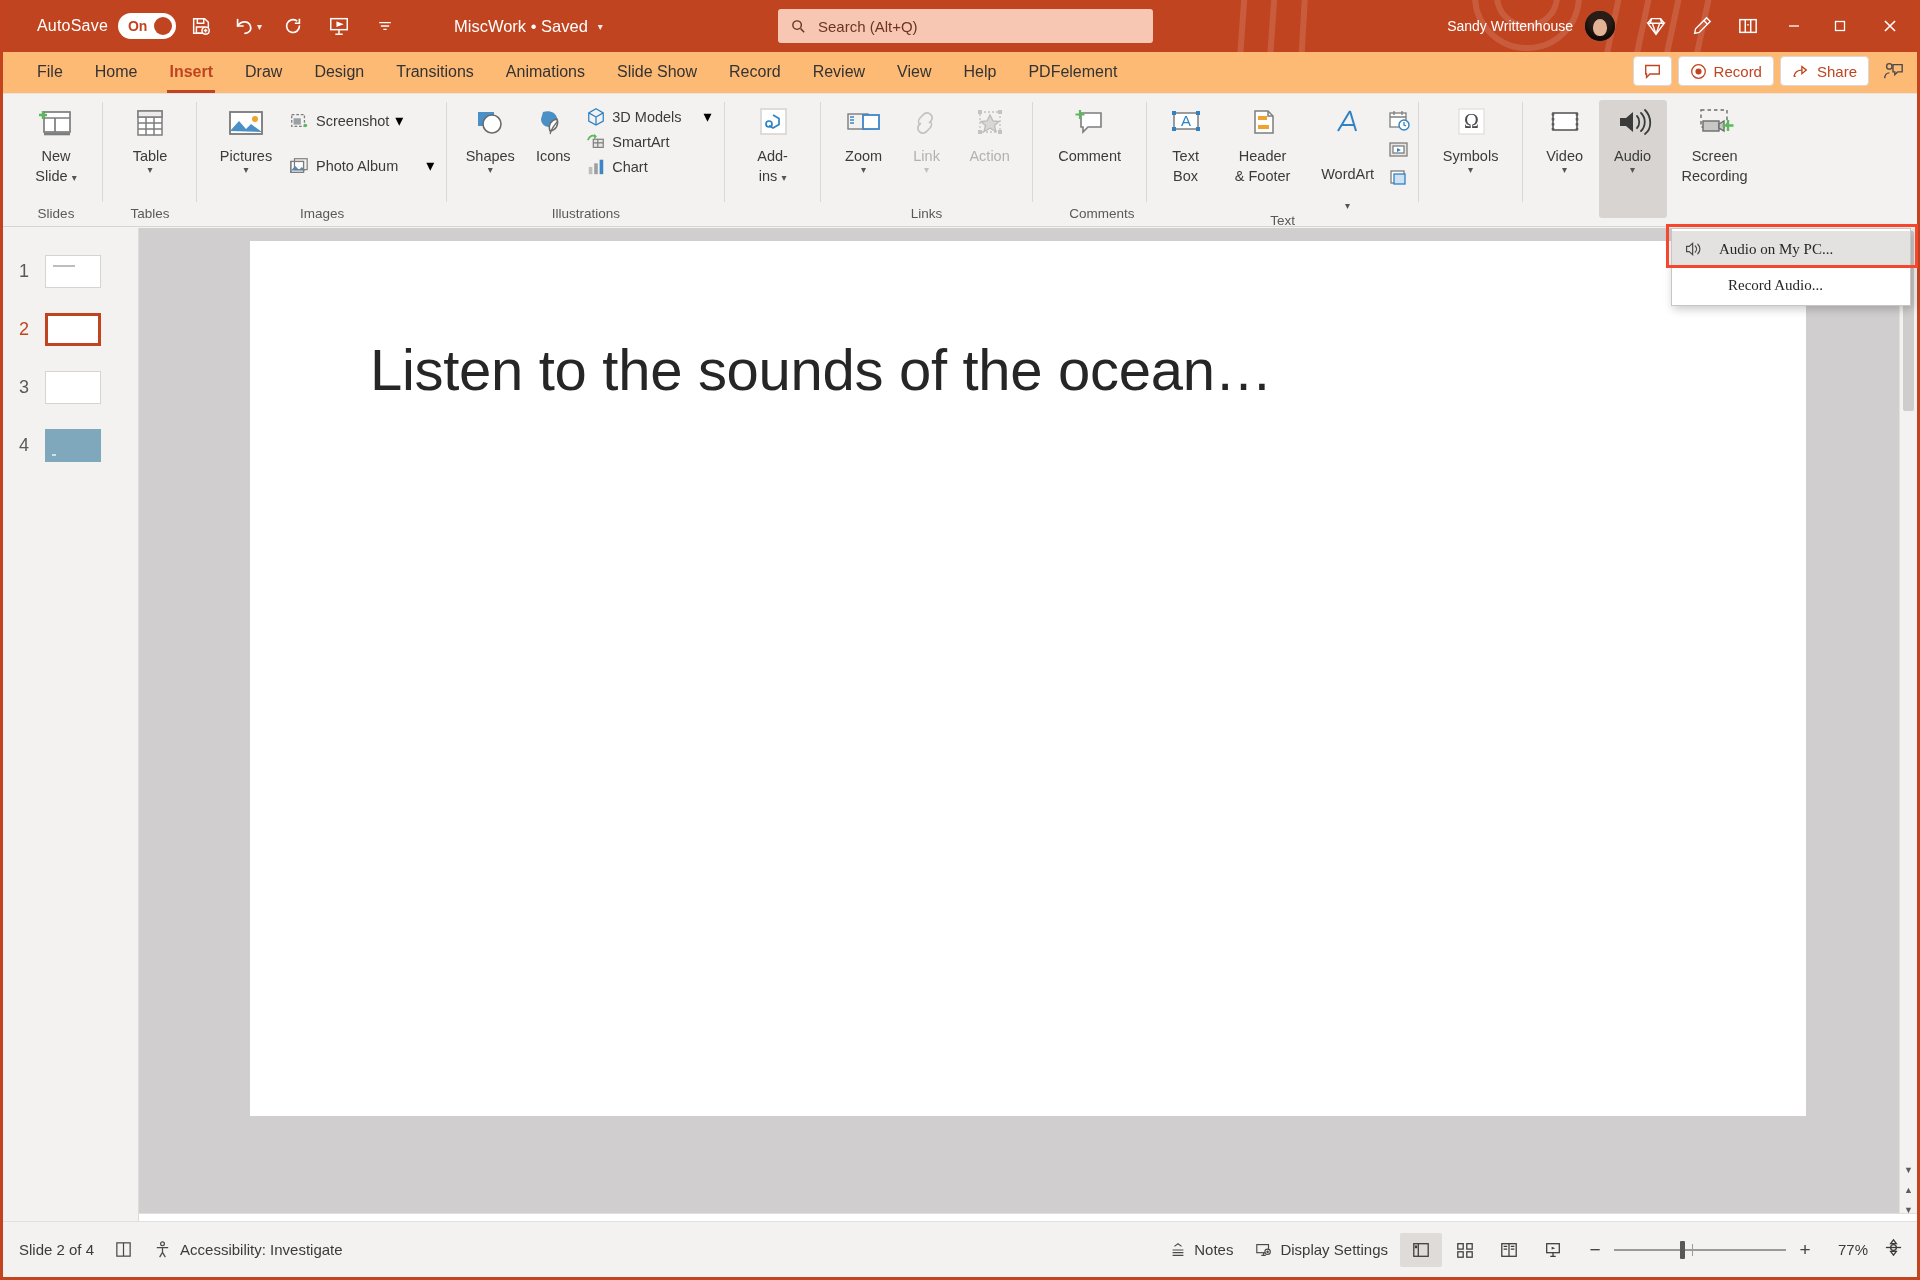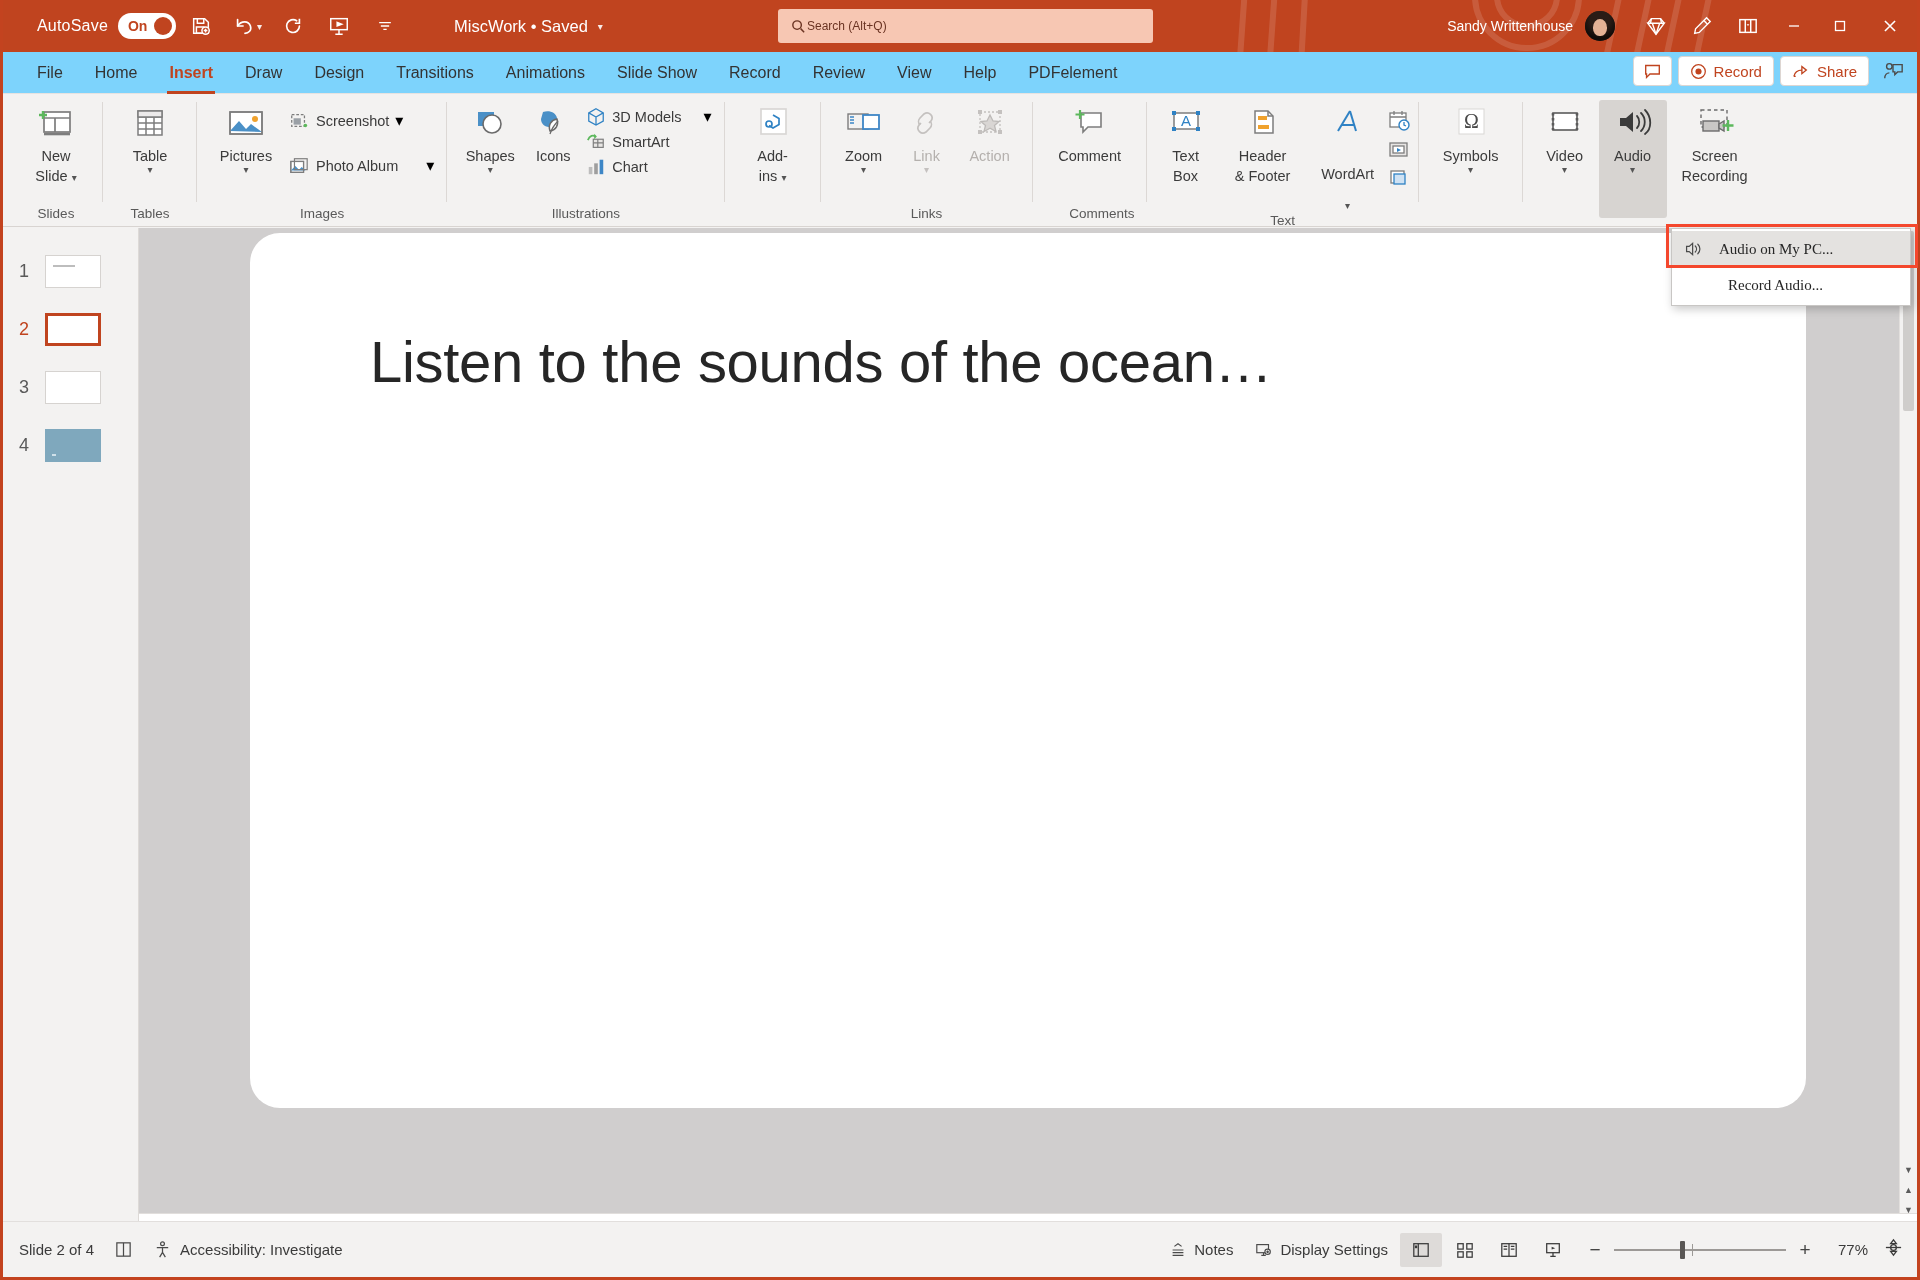--- a/index.html
+++ b/index.html
@@ -32,32 +32,32 @@
   .toggle .on { font-size:14px; color:#c0441f; font-weight:bold; margin-left:6px; }
   .qat-btn {
     width:42px; height:38px; display:flex; align-items:center; justify-content:center;
     margin-left:4px; border-radius:3px; cursor:default;
   }
   .qat-btn svg { display:block; }
   .caret-sm { font-size:10px; margin-left:1px; opacity:.9; }
   .doctitle { font-size:16.5px; margin-left:48px; display:flex; align-items:center; gap:9px; white-space:nowrap; }
   .searchwrap { position:absolute; left:775px; top:9px; width:375px; height:34px;
      background:#f7c7b3; border-radius:3px; display:flex; align-items:center; padding:0 12px; }
-  .searchwrap .ph { font-size:12px; color:#6b3423; }
+  .searchwrap .ph { font-size:15px; color:#6b3423; margin-left:11px; }
   .tright { position:absolute; right:0; top:0; height:52px; display:flex; align-items:center; }
   .username { font-size:14px; margin-right:12px; white-space:nowrap; }
   .avatar { width:30px; height:30px; border-radius:50%; overflow:hidden; background:#3a2a22;
             margin-right:18px; position:relative; }
   .avatar .hair { position:absolute; inset:0; background:radial-gradient(circle at 50% 32%, #2a1c16 38%, #120c09 70%); }
   .avatar .face { position:absolute; left:8px; top:8px; width:14px; height:17px; border-radius:50% 50% 45% 45%; background:#e4b295; }
   .win-btn { width:46px; height:52px; display:flex; align-items:center; justify-content:center; }
   .win-btn.close { width:54px; }
 
   
-  .tabbar { height:42px; background:#7dd3fc; display:flex; align-items:center; position:relative;
+  .tabbar { height:42px; background:#fdba74; display:flex; align-items:flex-end; position:relative;
             border-bottom:1px solid #e6e3e1; }
   .tabs { display:flex; align-items:center; height:42px; padding-left:18px; }
   .tab { font-size:16px; color:#333; padding:0 16px; height:42px; line-height:42px;
          position:relative; white-space:nowrap; }
   .tab.active { color:#c0441f; font-weight:600; }
   .tab.active:after { content:""; position:absolute; left:14px; right:14px; bottom:0; height:3px; background:#c0441f; }
   .tabright { position:absolute; right:6px; top:4px; display:flex; align-items:center; gap:6px; }
   .pill { height:30px; display:flex; align-items:center; gap:7px; padding:0 11px;
           border:1px solid #ddd6d2; border-radius:4px; background:#fff;
           font-size:15px; color:#c0441f; white-space:nowrap; }
@@ -106,21 +106,21 @@
   .thumb-num { width:26px; font-size:18px; color:#5a5a5a; text-align:left; }
   .thumb-num.sel { color:#c0441f; }
   .thumb { width:56px; height:33px; background:#fff; border:1px solid #d6d3d0; position:relative; }
   .thumb.sel { border:3px solid #c0441f; }
   .thumb .titleline { position:absolute; left:7px; top:9px; width:22px; height:2px; background:#bdbdbd; }
   .thumb.filled { background:#7fa8bd; border-color:#7fa8bd; }
   .thumb.filled .dot { position:absolute; left:6px; bottom:5px; width:4px; height:2px; background:#cfe0e9; }
 
   .stage { flex:1; background:#d0cece; position:relative; display:flex;
            align-items:flex-start; justify-content:center; }
-  .slide { width:1556px; height:875px; background:#fff; margin-top:5px; position:relative;border-radius:30px; }
+  .slide { width:1556px; height:875px; background:#fff; margin-top:13px; position:relative; }
   .slide-title { position:absolute; left:120px; top:95px; font-size:58px; color:#262626;
                  font-family:"Liberation Sans", sans-serif; font-weight:400; letter-spacing:-.3px; }
   .vscroll { position:absolute; right:0; top:0; bottom:0; width:18px; background:#f3f2f1;
              border-left:1px solid #e2dfdd; }
   .vscroll .thumbbar { position:absolute; left:3px; right:3px; top:3px; height:180px;
              background:#cfcdcb; border-radius:2px; }
   .vscroll .arrow { position:absolute; left:0; right:0; height:18px; display:flex;
              align-items:center; justify-content:center; font-size:9px; color:#5b5b5b; }
 
   .notes { position:absolute; left:136px; right:0; bottom:0; height:64px; background:#fff;

